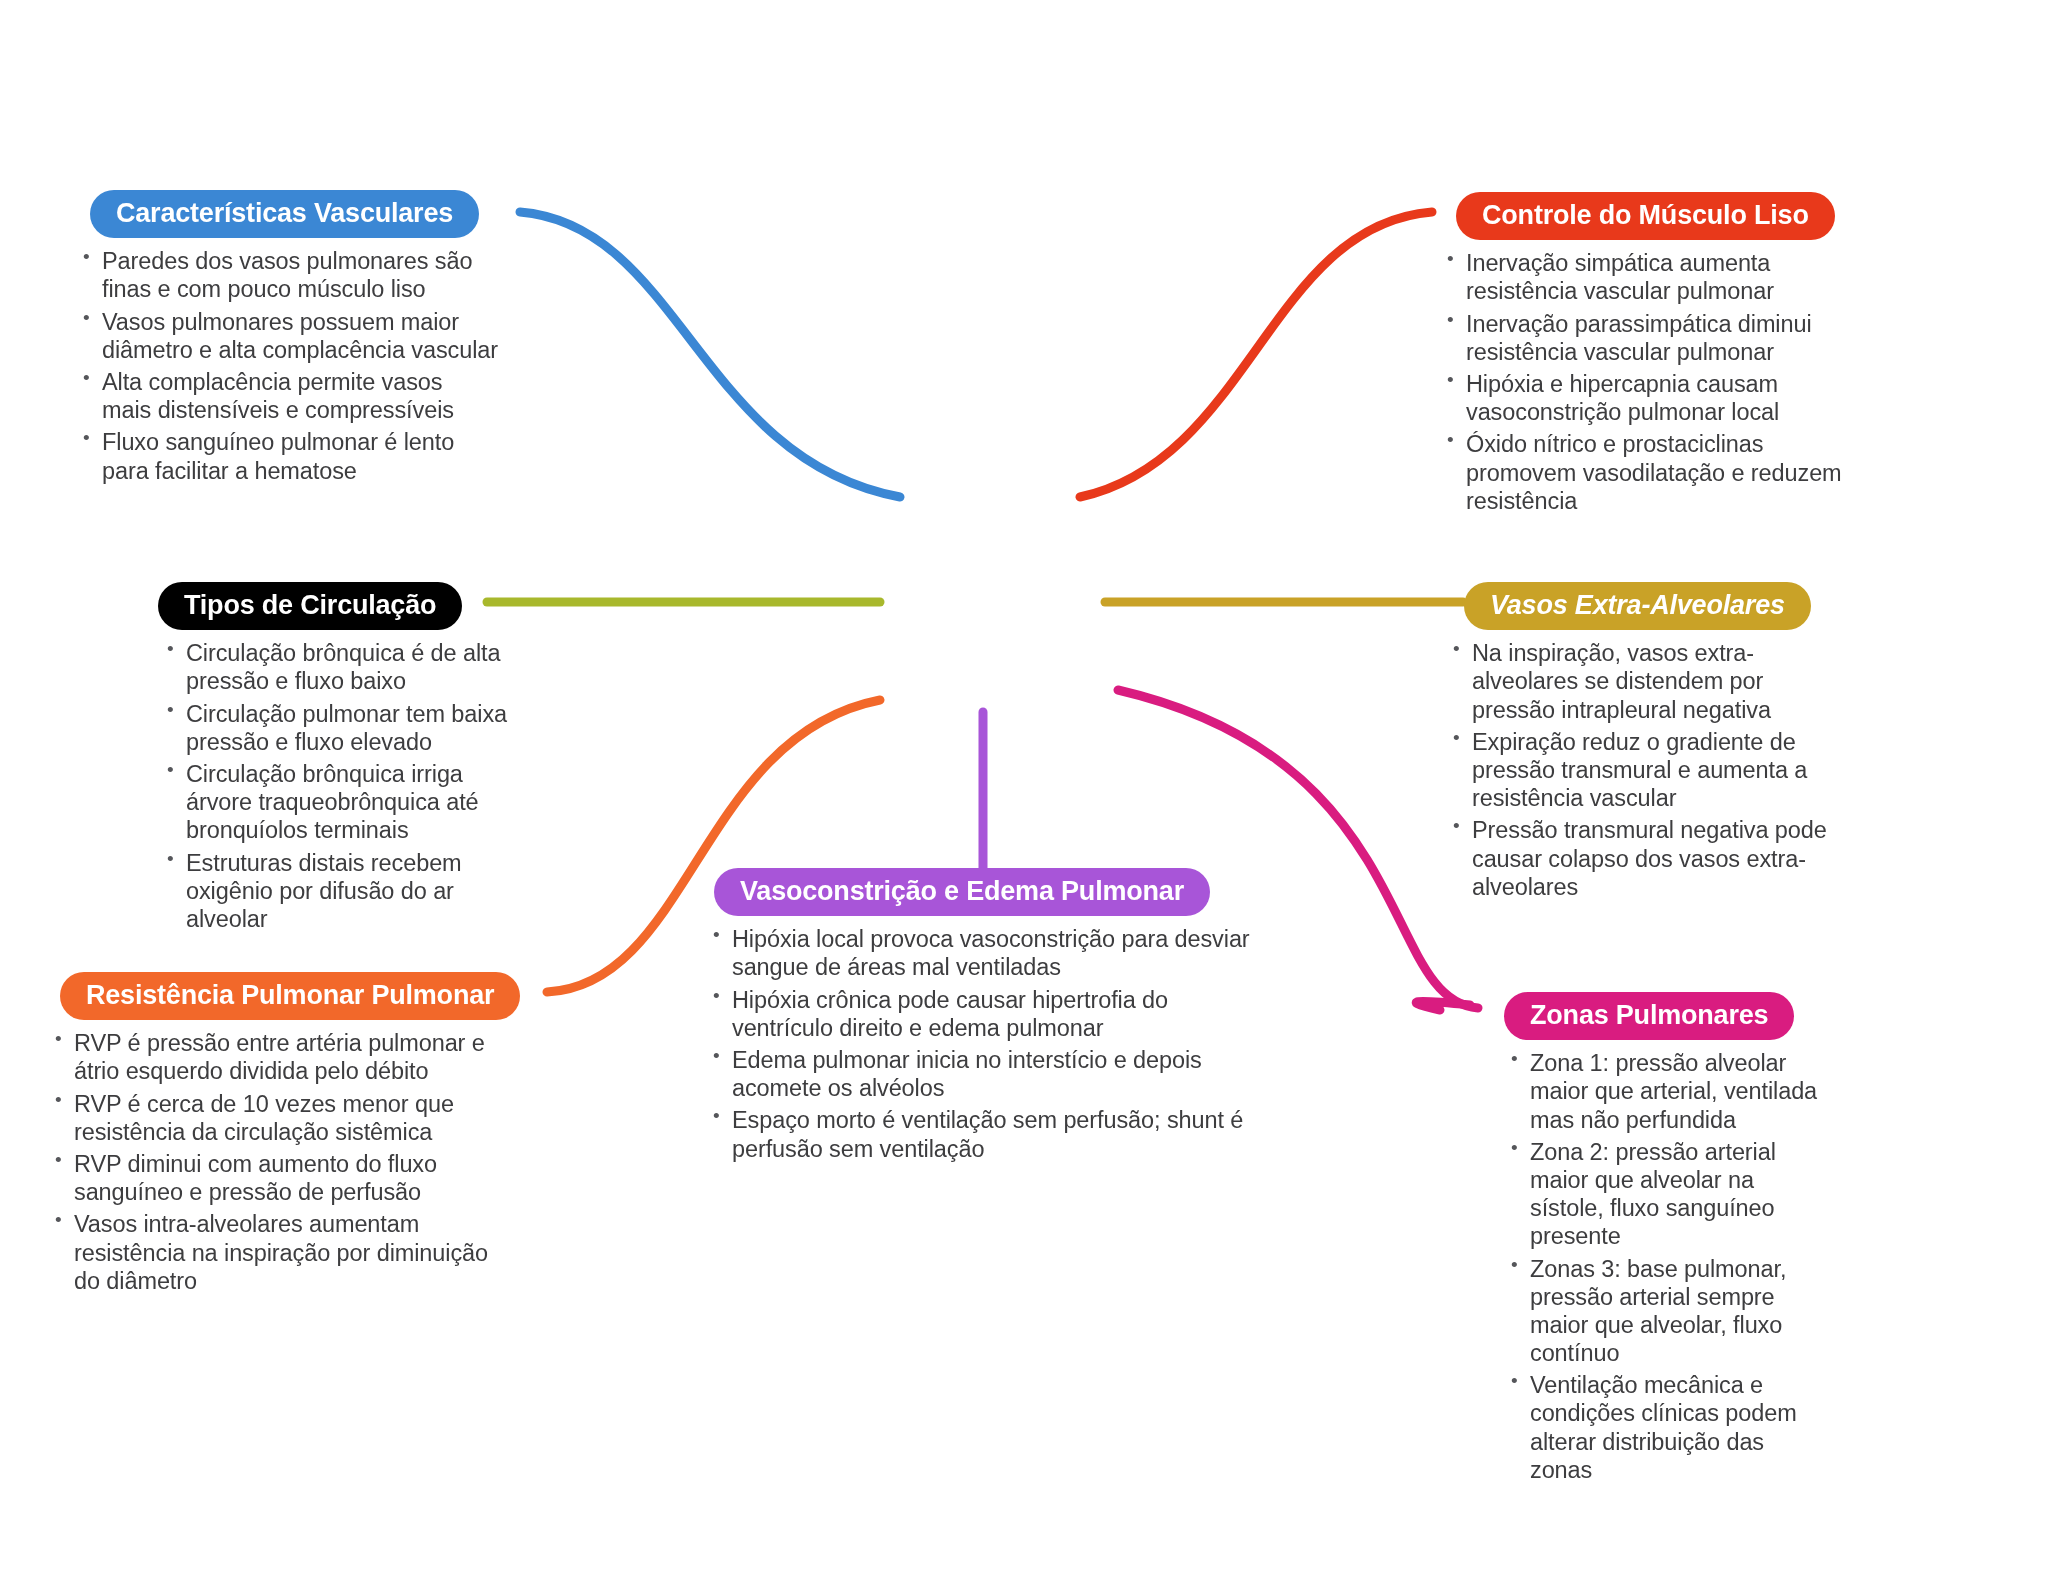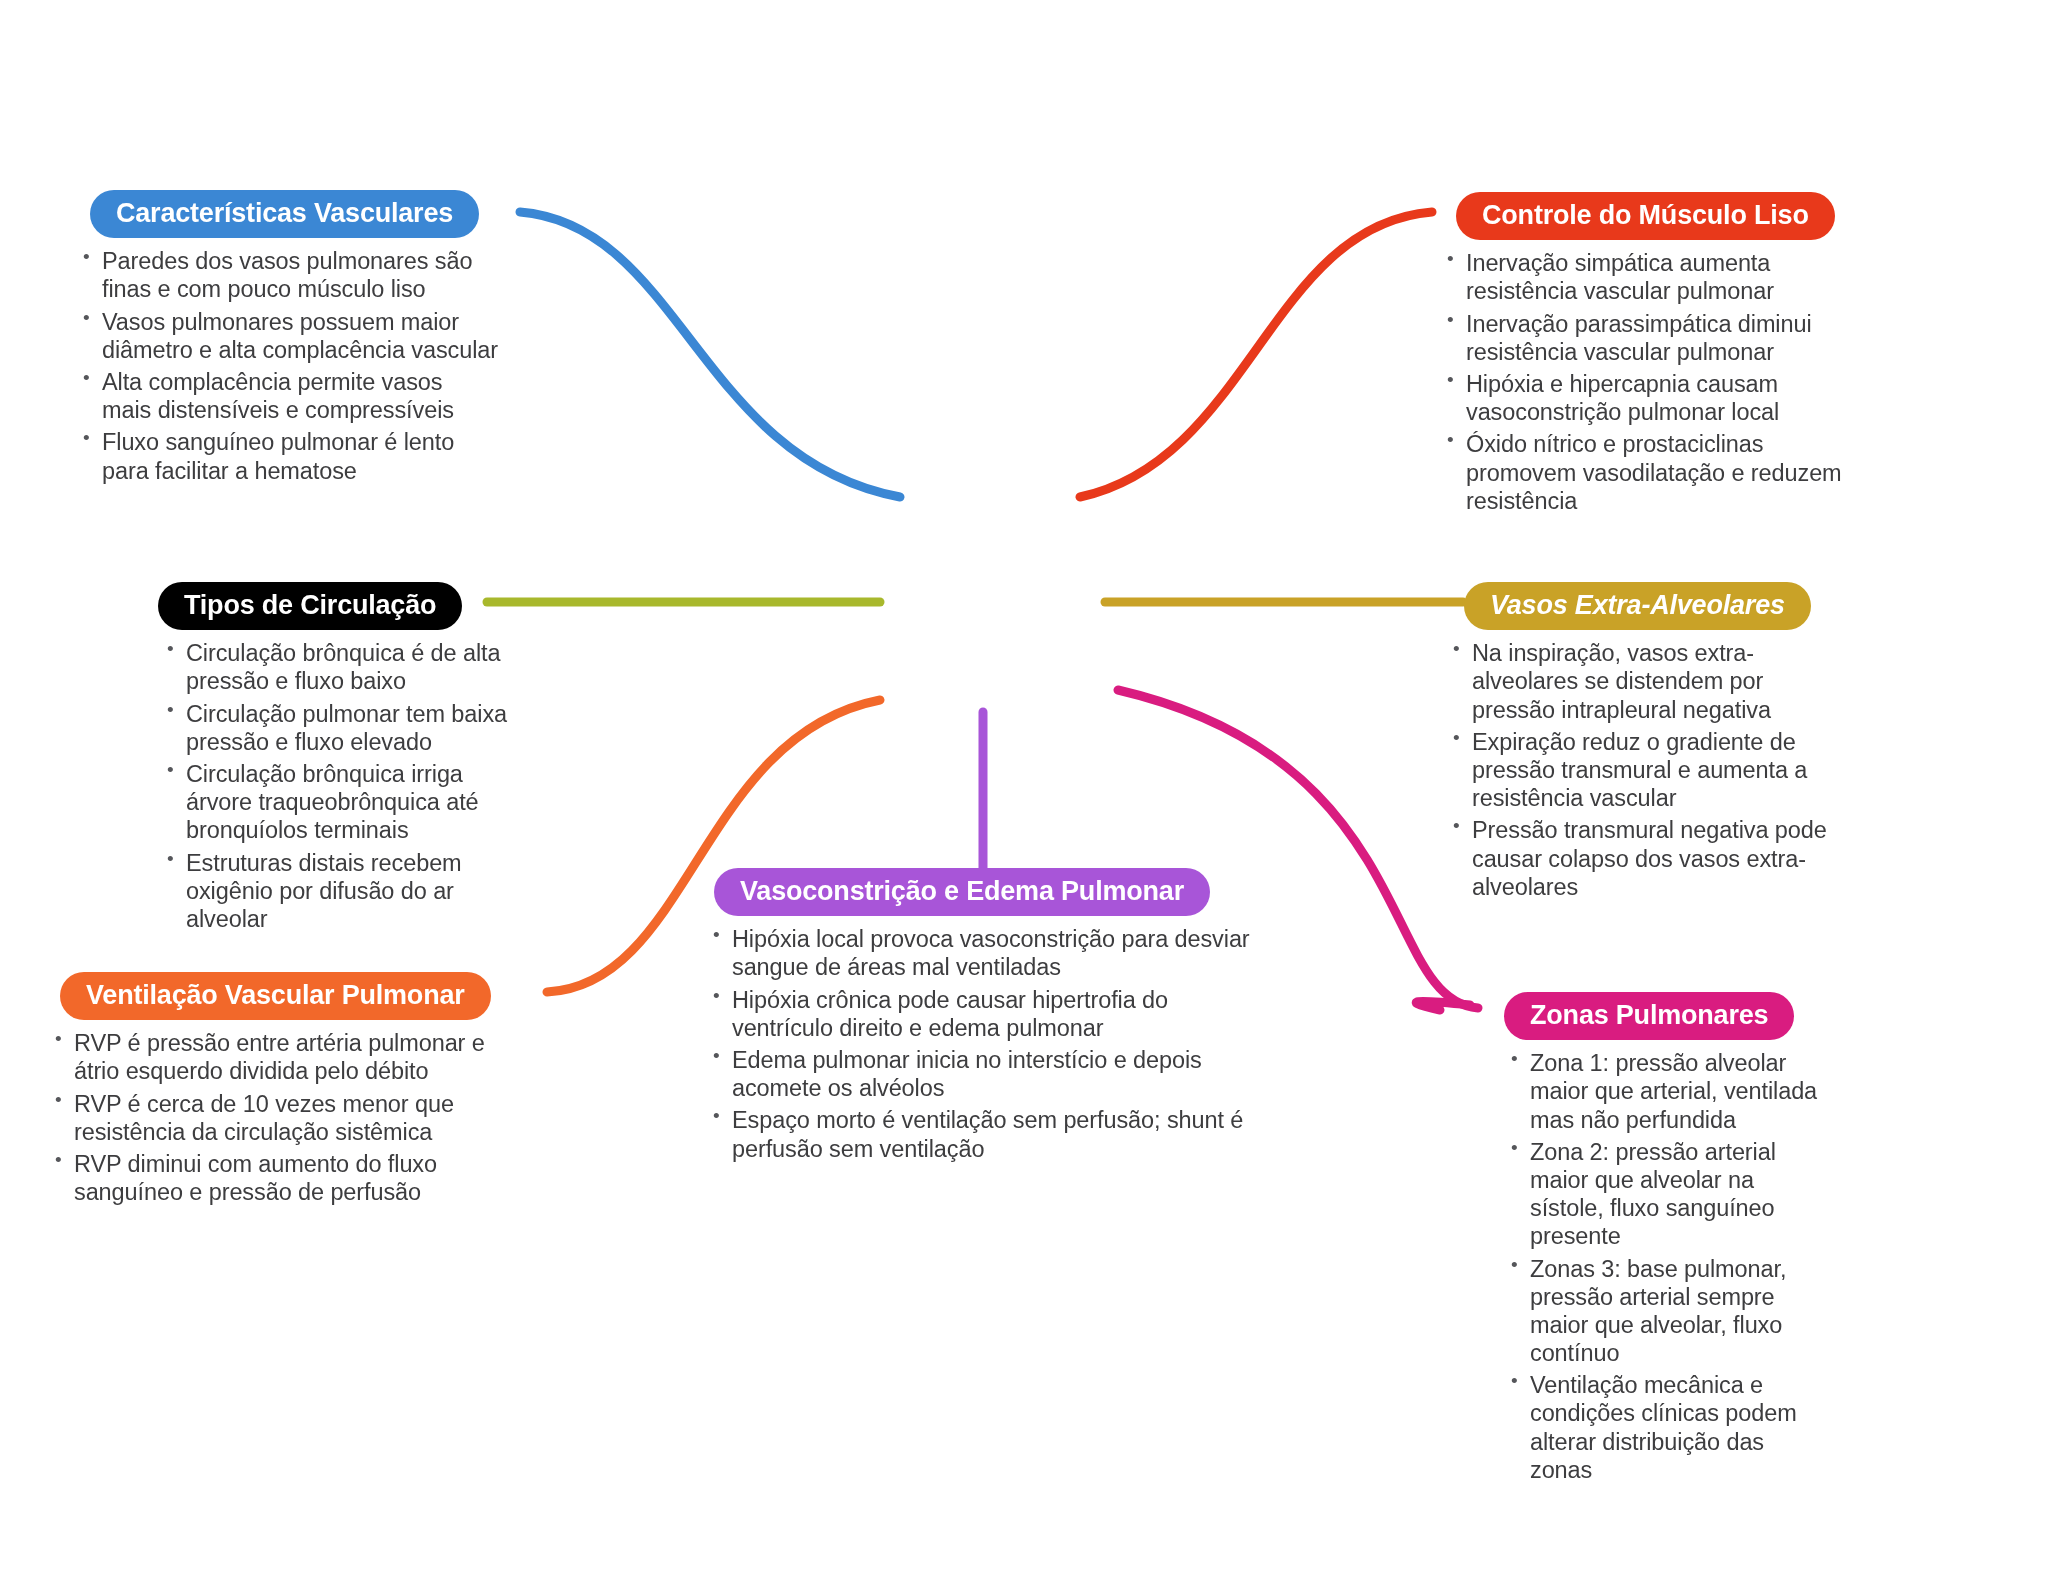--- a/index.html
+++ b/index.html
@@ -150,25 +150,26 @@
   <div class="node" id="n-extra">
     <div class="pill" style="background:#c9a227">Vasos Extra-Alveolares</div>
     <ul class="bullets">
       <li>Na inspiração, vasos extra-alveolares se distendem por pressão intrapleural negativa</li>
       <li>Expiração reduz o gradiente de pressão transmural e aumenta a resistência vascular</li>
       <li>Pressão transmural negativa pode causar colapso dos vasos extra-alveolares</li>
     </ul>
   </div>
 
   <div class="node" id="n-resistencia">
-    <div class="pill" style="background:#f2682a">Ventilação Vascular Pulmonar</div>
+    <div class="pill" style="background:#f2682a">Resistência Pulmonar Pulmonar</div>
     <ul class="bullets">
       <li>RVP é pressão entre artéria pulmonar e átrio esquerdo dividida pelo débito</li>
       <li>RVP é cerca de 10 vezes menor que resistência da circulação sistêmica</li>
       <li>RVP diminui com aumento do fluxo sanguíneo e pressão de perfusão</li>
+      <li>Vasos intra-alveolares aumentam resistência na inspiração por diminuição do diâmetro</li>
     </ul>
   </div>
 
   <div class="node" id="n-vaso">
     <div class="pill" style="background:#a855d8">Vasoconstrição e Edema Pulmonar</div>
     <ul class="bullets">
       <li>Hipóxia local provoca vasoconstrição para desviar sangue de áreas mal ventiladas</li>
       <li>Hipóxia crônica pode causar hipertrofia do ventrículo direito e edema pulmonar</li>
       <li>Edema pulmonar inicia no interstício e depois acomete os alvéolos</li>
       <li>Espaço morto é ventilação sem perfusão; shunt é perfusão sem ventilação</li>

